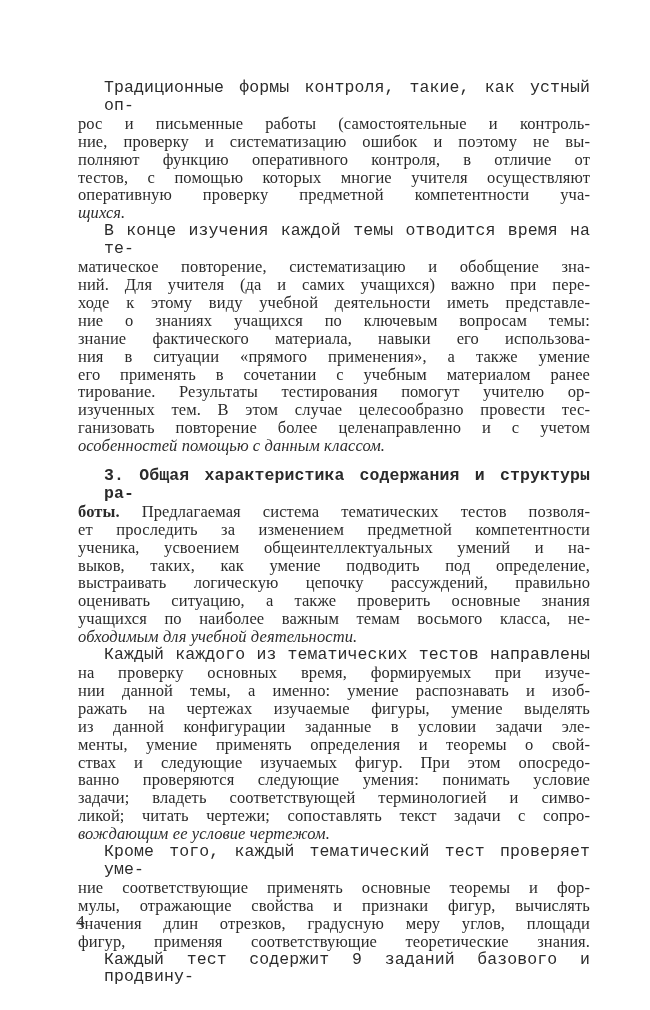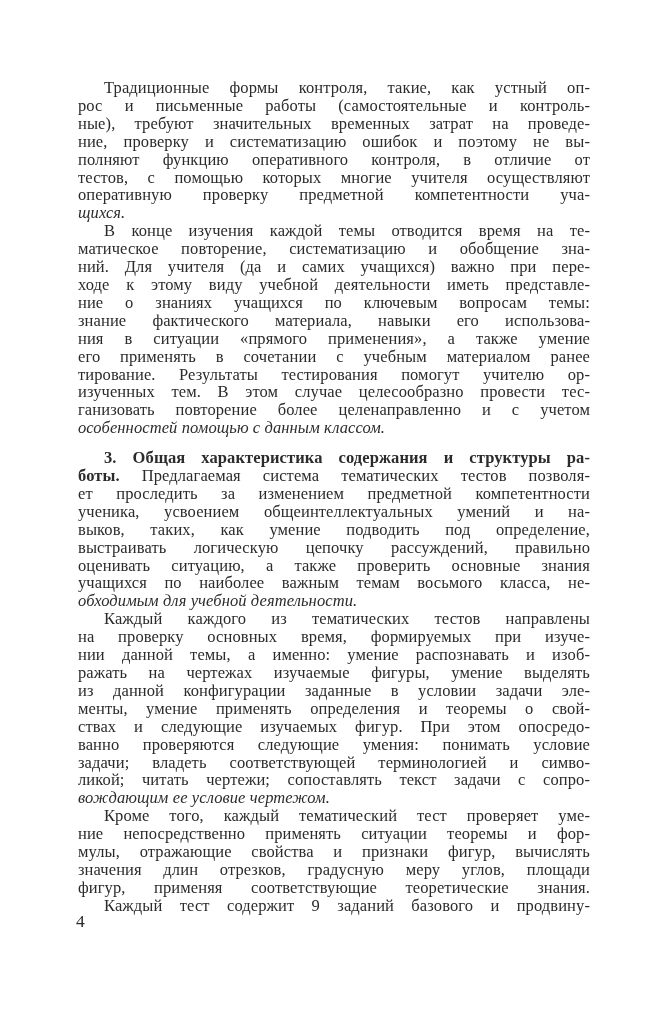--- a/index.html
+++ b/index.html
@@ -24,40 +24,39 @@
   .para { margin: 0; }
   .para.section-gap { margin-top: 12px; }
   .line {
     font-size: 16.5px;
     line-height: 17.9px;
     letter-spacing: 0.1px;
     text-align: justify;
     text-align-last: justify;
     white-space: normal;
   }
-  .line.first { padding-left: 26px; }
+  .line.first { padding-left: 26px; font-family: Liberation Mono, monospace; }
   .line.final { text-align-last: left; font-style: italic; }
   .bold { font-weight: bold; }
   .page-number {
     position: absolute;
     left: 76px;
     top: 911px;
     font-size: 17.5px;
     line-height: 20px;
     color: #2b2b2b;
   }
 </style>
 </head>
 <body>
 
 <div class="text-block">
     <div class="para">
       <div class="line first">Традиционные формы контроля, такие, как устный оп-</div>
       <div class="line">рос и письменные работы (самостоятельные и контроль-</div>
-      <div class="line">ные), требуют значительных временных затрат на проведе-</div>
       <div class="line">ние, проверку и систематизацию ошибок и поэтому не вы-</div>
       <div class="line">полняют функцию оперативного контроля, в отличие от</div>
       <div class="line">тестов, с помощью которых многие учителя осуществляют</div>
       <div class="line">оперативную проверку предметной компетентности уча-</div>
       <div class="line final">щихся.</div>
     </div>
     <div class="para">
       <div class="line first">В конце изучения каждой темы отводится время на те-</div>
       <div class="line">матическое повторение, систематизацию и обобщение зна-</div>
       <div class="line">ний. Для учителя (да и самих учащихся) важно при пере-</div>
@@ -90,21 +89,21 @@
       <div class="line">из данной конфигурации заданные в условии задачи эле-</div>
       <div class="line">менты, умение применять определения и теоремы о свой-</div>
       <div class="line">ствах и следующие изучаемых фигур. При этом опосредо-</div>
       <div class="line">ванно проверяются следующие умения: понимать условие</div>
       <div class="line">задачи; владеть соответствующей терминологией и симво-</div>
       <div class="line">ликой; читать чертежи; сопоставлять текст задачи с сопро-</div>
       <div class="line final">вождающим ее условие чертежом.</div>
     </div>
     <div class="para">
       <div class="line first">Кроме того, каждый тематический тест проверяет уме-</div>
-      <div class="line">ние непосредственно применять ситуации теоремы и фор-</div>
+      <div class="line">ние соответствующие применять основные теоремы и фор-</div>
       <div class="line">мулы, отражающие свойства и признаки фигур, вычислять</div>
       <div class="line">значения длин отрезков, градусную меру углов, площади</div>
       <div class="line">фигур, применяя соответствующие теоретические знания.</div>
     </div>
     <div class="para">
       <div class="line first">Каждый тест содержит 9 заданий базового и продвину-</div>
     </div>
   </div>
 
 <div class="page-number">4</div>

